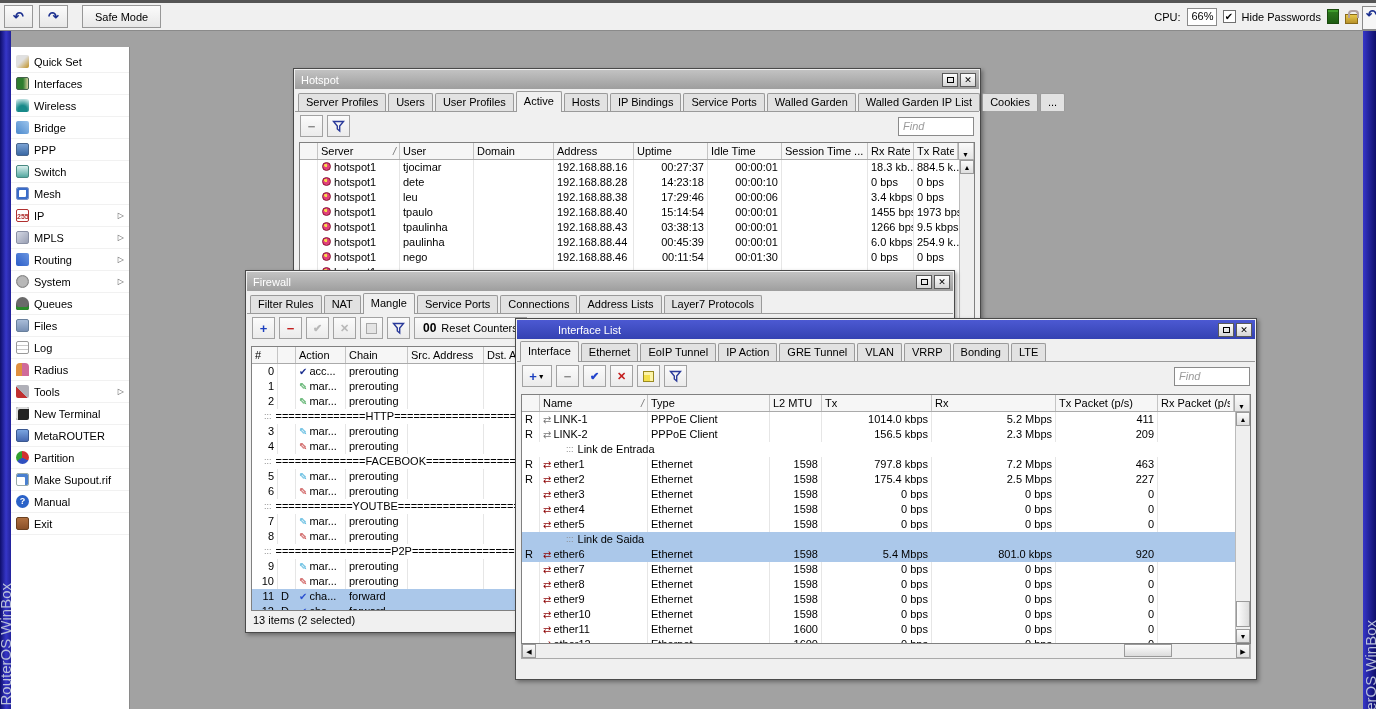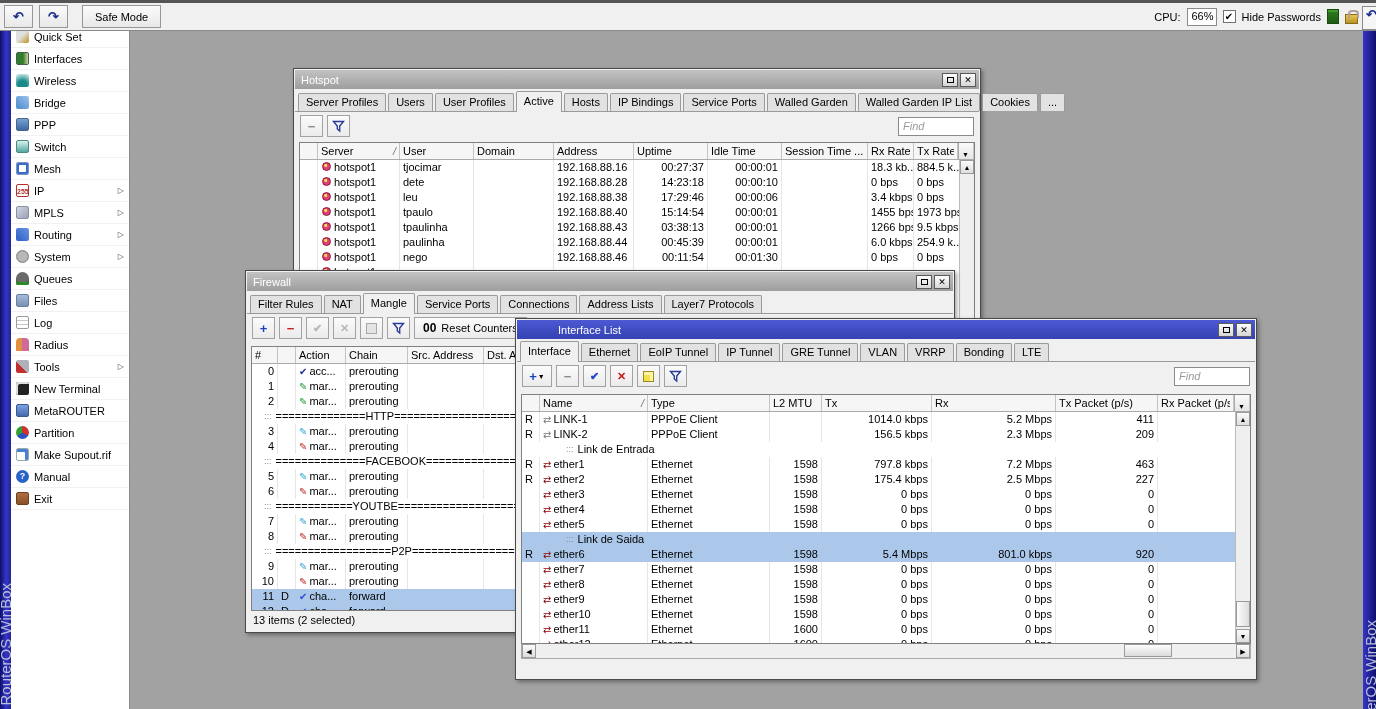--- a/index.html
+++ b/index.html
@@ -28,21 +28,21 @@
 
   
   .vstrip { position:absolute; top:31px; bottom:0; background:linear-gradient(to right,#0e0e6a,#3636c8 55%,#22229a); z-index:35; overflow:hidden; }
   .vstrip.left { left:0; width:11px; }
   .vstrip.right { right:0; width:13px; background:linear-gradient(to right,#3636c8,#0e0e6a); }
   .vtext { position:absolute; left:-3px; bottom:3px; writing-mode:vertical-rl; transform:rotate(180deg);
            color:#b9c0da; font-size:15px; white-space:nowrap; }
   .vstrip.right .vtext { bottom:-34px; left:-1px; }
 
   
-  .sidebar { position:absolute; left:11px; top:22px; bottom:0; width:119px; background:#fff;
+  .sidebar { position:absolute; left:11px; top:47px; bottom:0; width:119px; background:#fff;
              border-right:1px solid #8a8a8a; z-index:5; padding-top:4px; }
   .side-item { height:22px; display:flex; align-items:center; gap:5px; padding:0 5px; border-bottom:1px solid #f1f1f1; }
   .side-label { flex:1; }
   .sub-arrow { color:#555; font-size:8px; }
   .si { width:13px; height:13px; flex:0 0 13px; border-radius:2px; font-size:8px; line-height:13px; text-align:center; color:#fff; overflow:hidden;}
   .ic-quick-set{background:linear-gradient(135deg,#e0e0e0 45%,#c09020);}
   .ic-interfaces{background:linear-gradient(90deg,#2f7d2f 55%,#d8cfa0);border:1px solid #44604a;}
   .ic-wireless{background:radial-gradient(circle at 50% 85%,#188a8a 35%,#eaf6f6);}
   .ic-bridge{background:linear-gradient(45deg,#4a88cc,#9cc4ec);}
   .ic-ppp{background:linear-gradient(#7aa2d4,#3a68a4);border:1px solid #48658c;}
@@ -643,21 +643,21 @@
     <span>Interface List</span>
     <span class="t-controls">
       <span class="win-btn"><span class="sq"></span></span>
       <span class="win-btn"><span>✕</span></span>
     </span>
   </div>
   <div class="tabs" id="interface-tabs">
       <div class="tab selected">Interface</div>
       <div class="tab">Ethernet</div>
       <div class="tab">EoIP Tunnel</div>
-      <div class="tab">IP Tunnel</div>
+      <div class="tab">IP Action</div>
       <div class="tab">GRE Tunnel</div>
       <div class="tab">VLAN</div>
       <div class="tab">VRRP</div>
       <div class="tab">Bonding</div>
       <div class="tab">LTE</div>
     </div>
   <div class="wtoolbar">
     <div class="icon-btn wplus">
         <span class="plus-b">+</span>
         <span class="dd-caret">▼</span>

